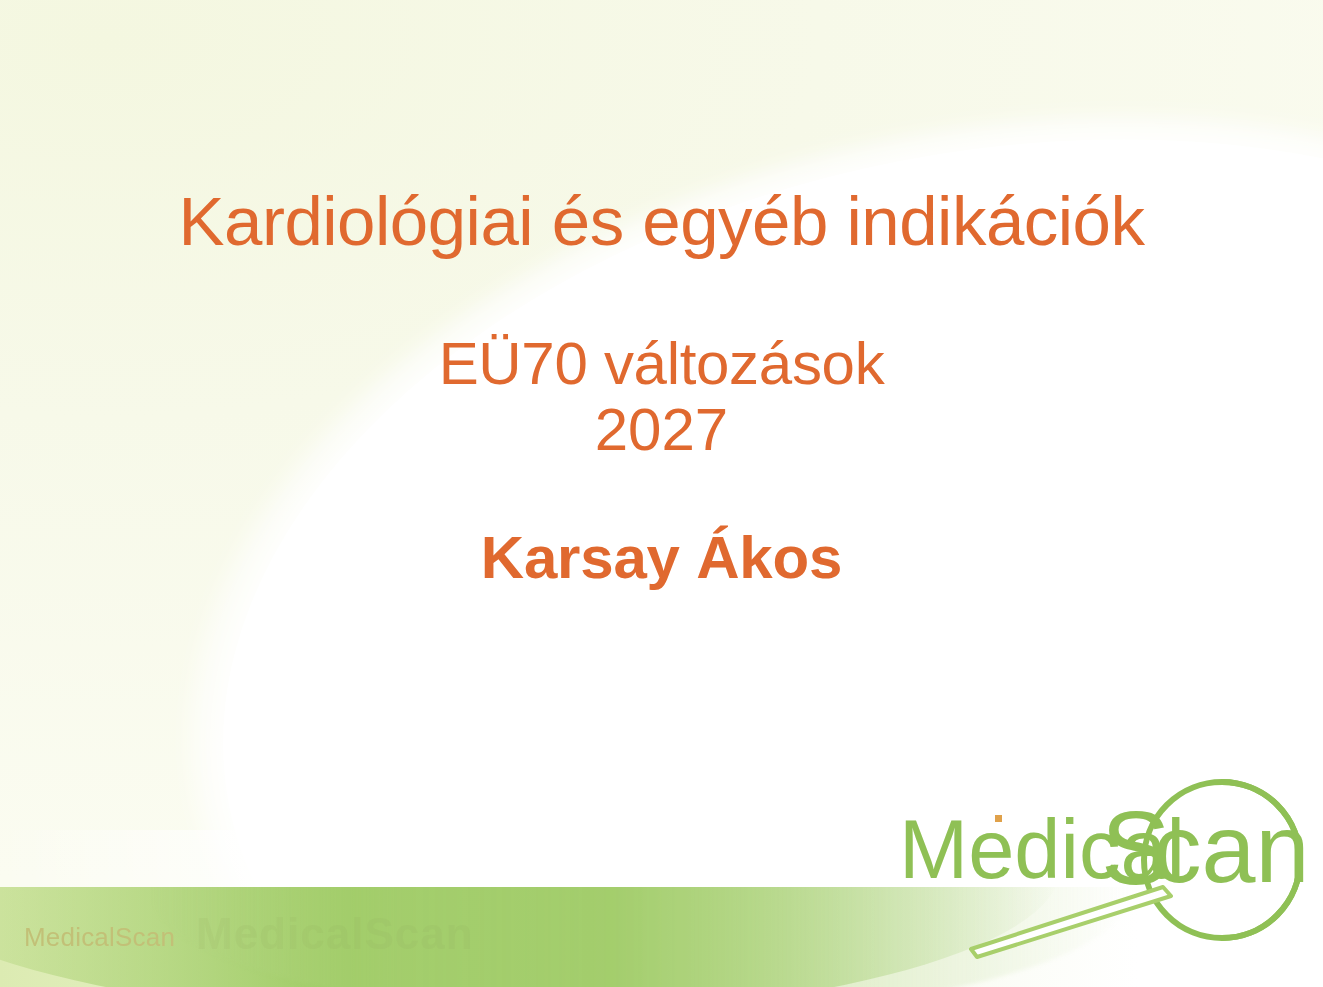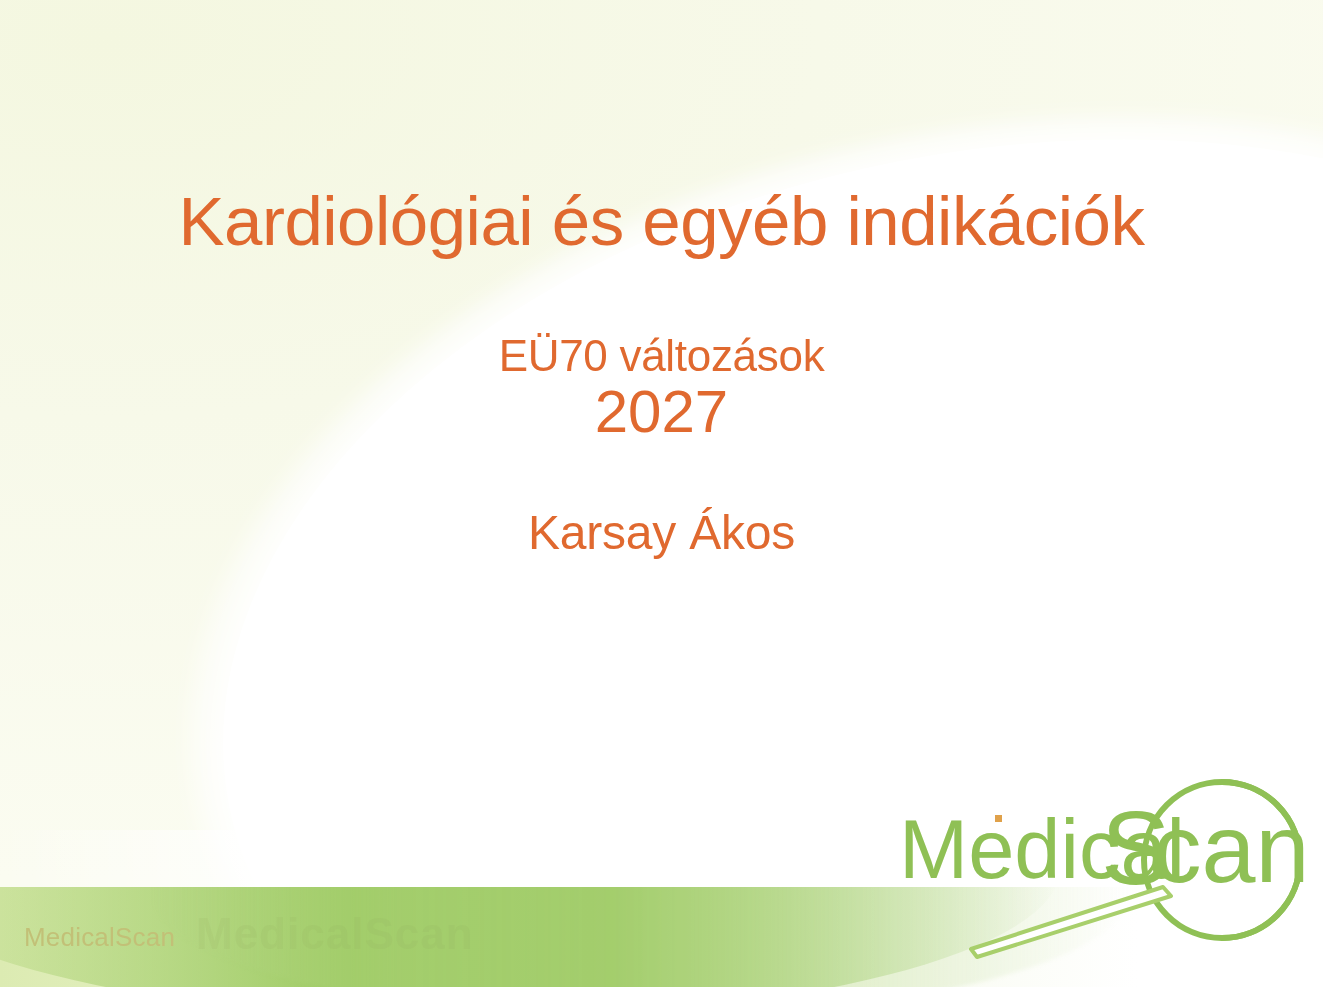--- a/index.html
+++ b/index.html
@@ -157,38 +157,38 @@
     line-height: 1.04;
     font-weight: 400;
     letter-spacing: -0.5px;
     white-space: nowrap;
   }
 
   .line-gap-1 { height: 74px; }
   .line-gap-2 { height: 62px; }
 
   .line-sub {
-    font-size: 44px;
+    font-size: 60px;
     line-height: 1.08;
     font-weight: 400;
     letter-spacing: -0.3px;
     white-space: nowrap;
   }
 
   .line-year {
     font-size: 60px;
     line-height: 1.1;
     font-weight: 400;
     white-space: nowrap;
   }
 
   .line-author {
-    font-size: 48px;
+    font-size: 60px;
     line-height: 1.1;
-    font-weight: 400;
+    font-weight: 700;
     letter-spacing: -0.2px;
     white-space: nowrap;
   }
 
   
 
   .logo {
     position: absolute;
     left: 895px;
     top: 766px;

